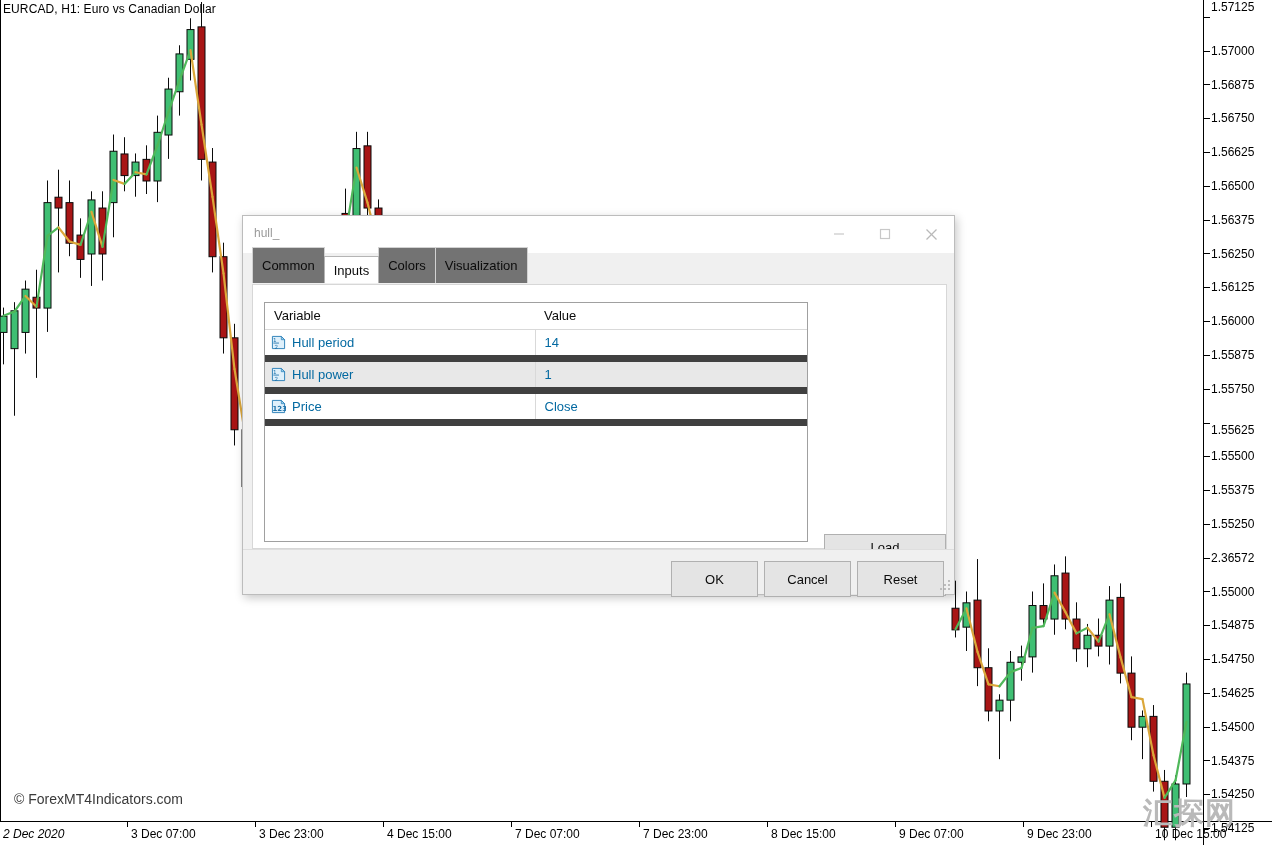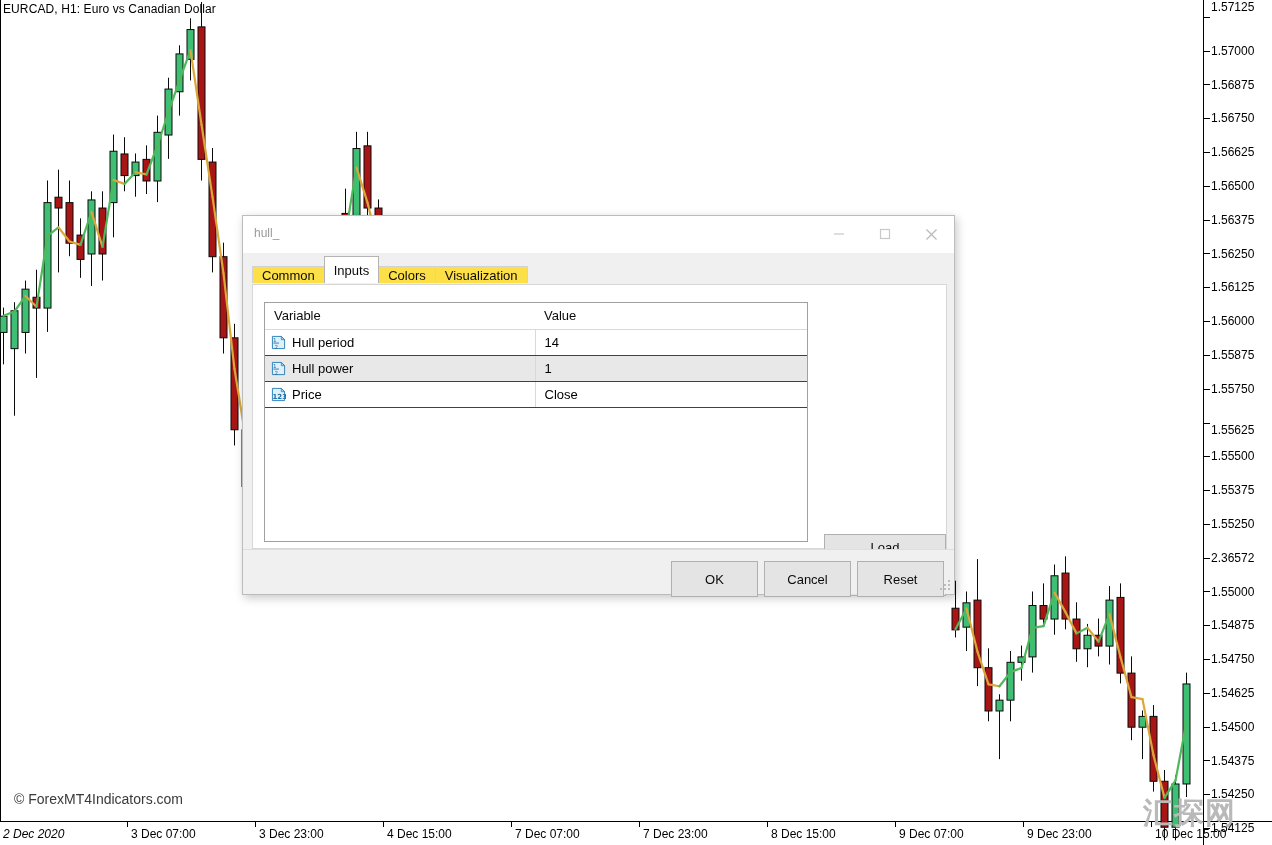--- a/index.html
+++ b/index.html
@@ -103,27 +103,27 @@
 
   #tab-strip {
     position: absolute;
     left: 9px; top: 45px;
     height: 22px;
     display: flex;
     align-items: flex-end;
   }
   .tab {
     position: relative;
-    height: 17px;
+    height: 36px;
     padding: 0 9px;
     display: flex;
     align-items: center;
     font-size: 13px;
     color: #0b0b0b;
-    background: #fde047;
+    background: #737373;
     border: 1px solid #d2d2d2;
     border-bottom: none;
     margin-right: -1px;
     white-space: nowrap;
     box-sizing: border-box;
   }
   .tab.active {
     height: 27px;
     background: #ffffff;
     border-color: #b4b4b4;
@@ -160,25 +160,25 @@
     text-align: left;
     font-weight: normal;
     color: #0b0b0b;
     font-size: 13px;
     padding: 5px 0 6px 9px;
     background: #ffffff;
     border-bottom: 1px solid #d9d9d9;
   }
   #inputs-table th.c-val-h { padding-left: 9px; }
   #inputs-table td {
-    color: #000000;
+    color: #0369a1;
     font-size: 13px;
     height: 25px;
     padding: 0 0 0 9px;
-    border-bottom: 1px solid #404040;
+    border-bottom: 7px solid #404040;
     vertical-align: middle;
     overflow: hidden;
     white-space: nowrap;
   }
   #inputs-table tr.row-alt td { background: #e8e8e8; }
   #inputs-table td.cell-var {
     border-right: 1px solid #d9d9d9;
     padding-left: 6px;
   }
   .var-inner { display: flex; align-items: center; }

